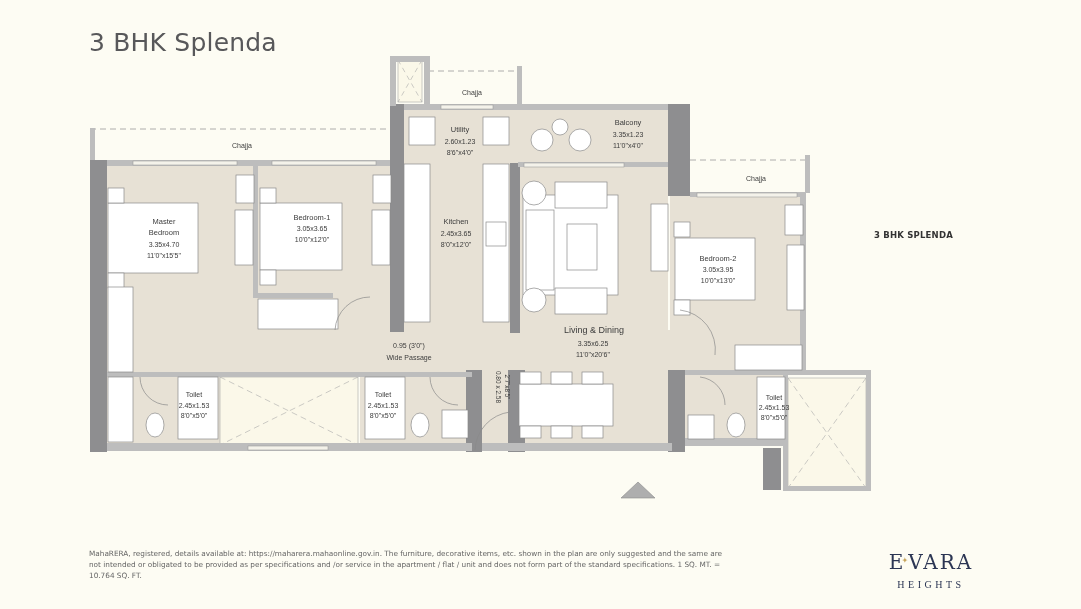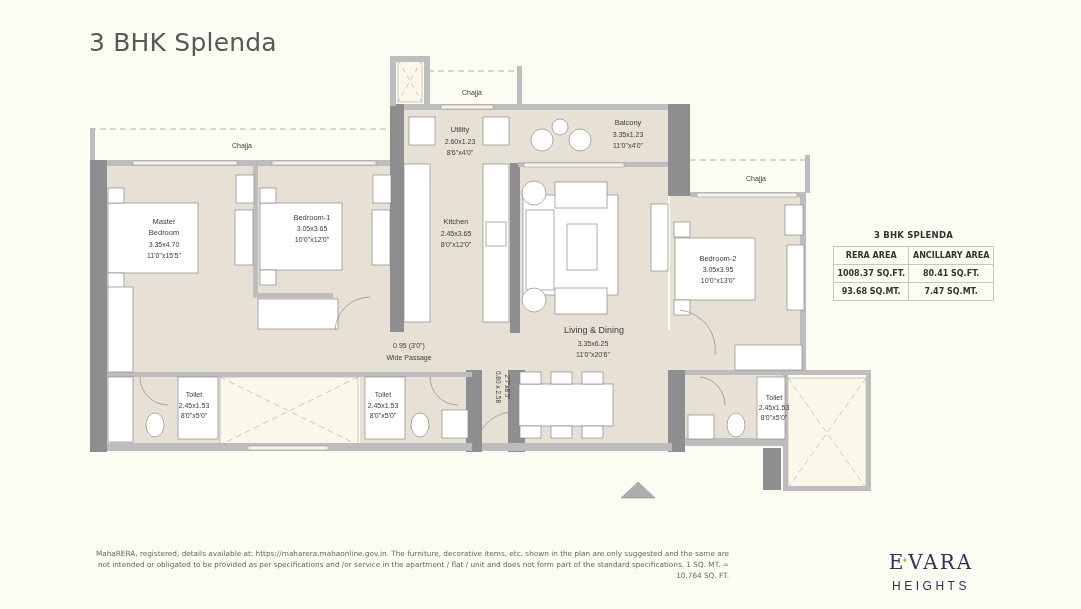--- a/index.html
+++ b/index.html
@@ -4,24 +4,24 @@
 <style>
   html, body { margin:0; padding:0; }
   body { width:1081px; height:609px; background:#fdfcf3; position:relative; overflow:hidden; font-family:"Liberation Sans", sans-serif; }
   .title { position:absolute; left:89px; top:28px; font-size:25px; color:#58585a; font-family:"DejaVu Sans", sans-serif; font-weight:normal; letter-spacing:0.2px; }
   svg.plan { position:absolute; left:0; top:0; }
   .lbl { font-family:"Liberation Sans", sans-serif; fill:#3c3c3c; text-anchor:middle; }
   .area-table { position:absolute; left:833px; top:230px; width:161px; }
   .area-table .cap { text-align:center; font-family:"DejaVu Sans", sans-serif; font-weight:bold; font-size:8.5px; color:#333; margin-bottom:6px; letter-spacing:0.2px; }
   .area-table table { border-collapse:collapse; width:161px; background:#fdfcf3; }
   .area-table td { border:1px solid #c9c6bb; font-family:"DejaVu Sans", sans-serif; font-weight:bold; font-size:8px; color:#333; text-align:center; height:17px; padding:0 2px; }
-  .disclaimer { position:absolute; left:89px; top:548px; width:640px; font-size:7.3px; line-height:11px; color:#666; font-family:"DejaVu Sans", sans-serif;text-align:right; }
+  .disclaimer { position:absolute; left:89px; top:548px; width:640px; font-size:7.3px; line-height:11px; color:#666; font-family:"DejaVu Sans", sans-serif; }
   .logo { position:absolute; left:886px; top:552px; width:90px; text-align:center; color:#2b3553; }
   .logo .main { font-family:"DejaVu Serif", serif; font-size:20px; letter-spacing:2px; line-height:20px; }
-  .logo .sub { font-family:Liberation Sans, sans-serif; font-size:12px; letter-spacing:3.5px; margin-top:2px; }
+  .logo .sub { font-family:Liberation Serif, serif; font-size:10px; letter-spacing:3.5px; margin-top:2px; }
   .logo .star { color:#c7a45a; font-size:8px; position:relative; top:-6px; margin-left:-4px; margin-right:-2px; }
 </style>
 </head>
 <body>
 
 <div class="title">3 BHK Splenda</div>
 
 <svg class="plan" width="1081" height="609" viewBox="0 0 1081 609">
 
   <g stroke="#9a9a9a" stroke-dasharray="6 4" fill="none" stroke-width="0.8">
@@ -223,36 +223,20 @@
     <text class="lbl" x="774" y="410" font-size="7">2.45x1.53</text>
     <text class="lbl" x="774" y="420" font-size="7">8'0"x5'0"</text>
 
     <text class="lbl" font-size="6.5" transform="translate(505,387) rotate(90)">2'7"x8'5"</text>
     <text class="lbl" font-size="6.5" transform="translate(496,387) rotate(90)">0.80 x 2.58</text>
   </g>
 </svg>
 
 <div class="area-table">
   <div class="cap">3 BHK SPLENDA</div>
-  <table>
-    <tbody>
-        <tr>
-      <td>RERA AREA</td>
-      <td>ANCILLARY AREA</td>
-    </tr>
-    <tr>
-      <td>1008.37 SQ.FT.</td>
-      <td>80.41 SQ.FT.</td>
-    </tr>
-    <tr>
-      <td>93.68 SQ.MT.</td>
-      <td>7.47 SQ.MT.</td>
-    </tr>
-  </tbody>
-    </table>
 </div>
 
 <div class="disclaimer">MahaRERA, registered, details available at: https://maharera.mahaonline.gov.in. The furniture, decorative items, etc. shown in the plan are only suggested and the same are not intended or obligated to be provided as per specifications and /or service in the apartment / flat / unit and does not form part of the standard specifications. 1 SQ. MT. = 10.764 SQ. FT.</div>
 
 <div class="logo">
   <div class="main"><span>E</span><span class="star">✦</span><span>VARA</span></div>
   <div class="sub">HEIGHTS</div>
 </div>
 
 </body></html>

